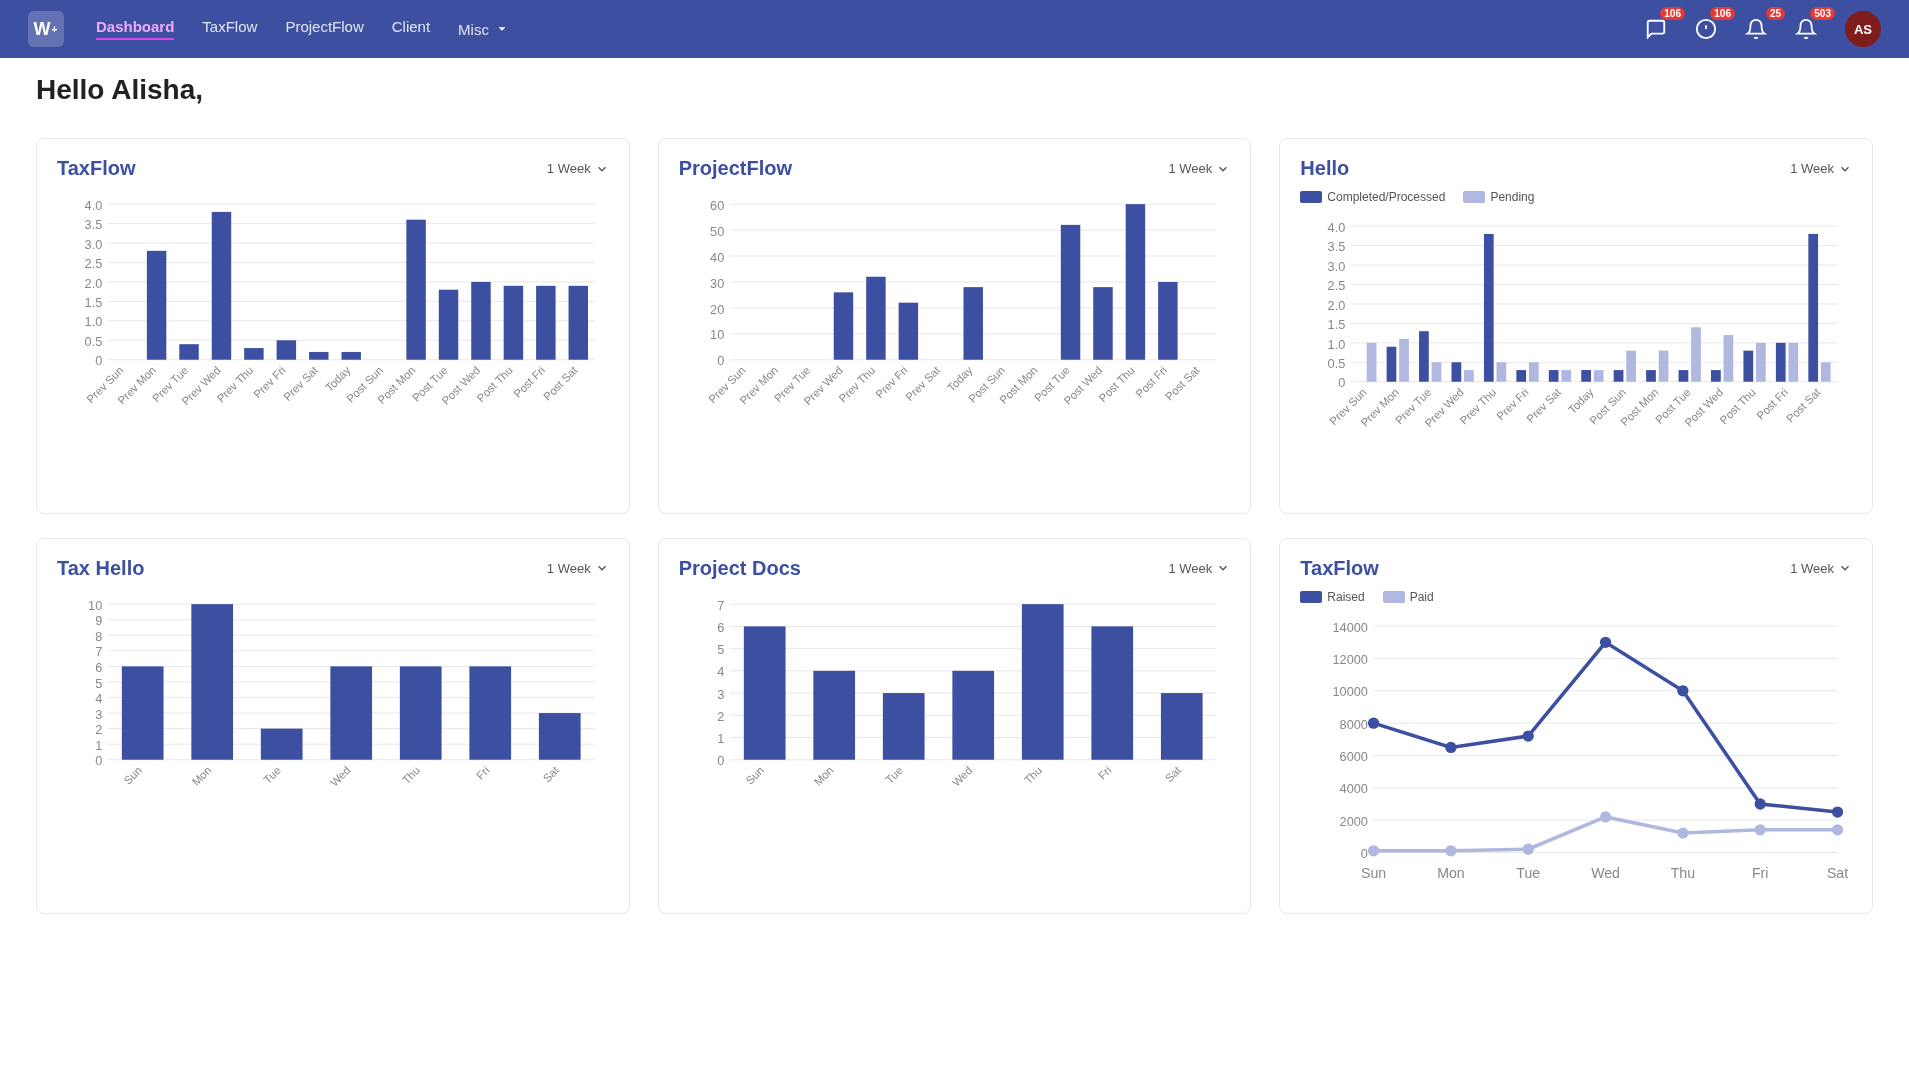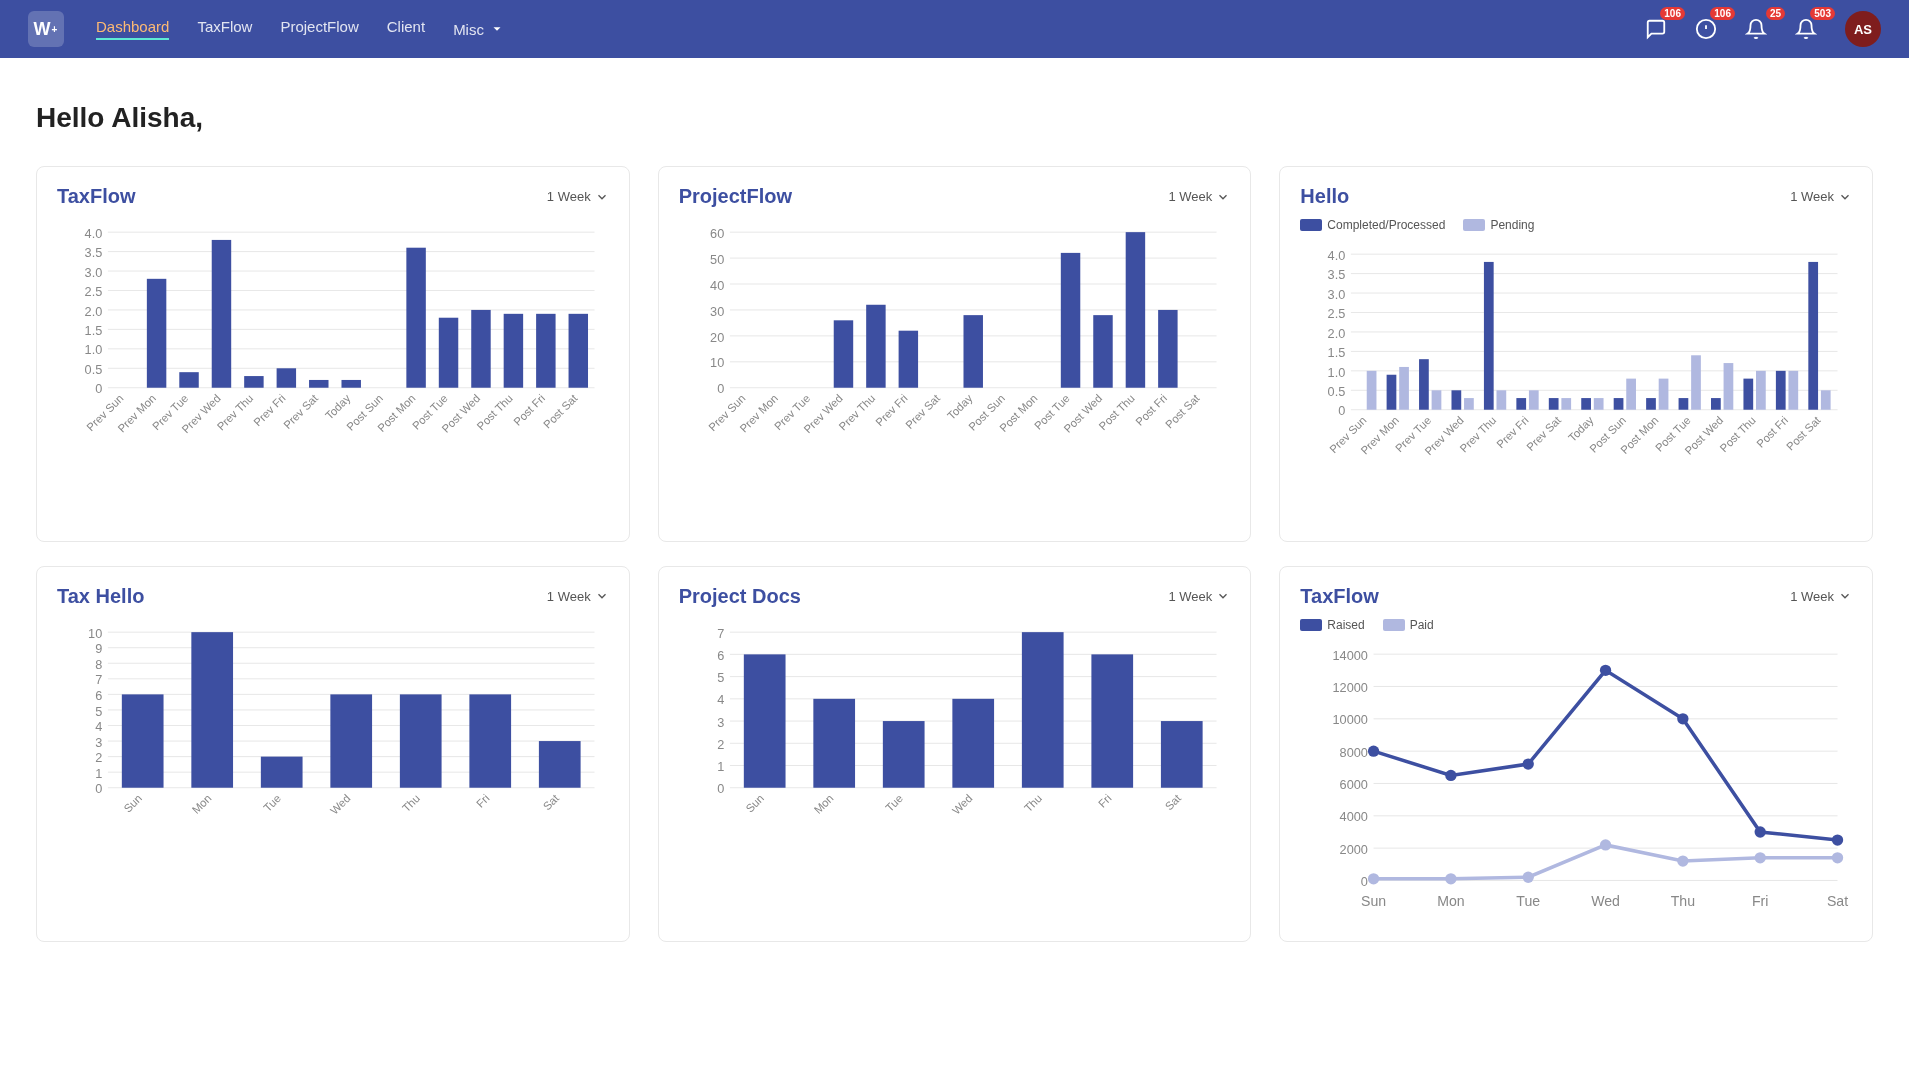--- a/index.html
+++ b/index.html
@@ -22,42 +22,42 @@
       width: 36px; height: 36px; background: rgba(255,255,255,0.2);
       border-radius: 6px; display: flex; align-items: center; justify-content: center;
       font-size: 18px; color: #fff; font-weight: 900;
     }
     .nav-links { display: flex; gap: 28px; flex: 1; }
     .nav-link {
       color: rgba(255,255,255,0.85); font-size: 15px; cursor: pointer;
       padding-bottom: 3px; text-decoration: none;
     }
     .nav-link.active {
-      color: #fdba74; border-bottom: 2px solid #5eead4; font-weight: 400;
+      color: #f0abfc; border-bottom: 2px solid #d946ef; font-weight: 700;
     }
     .nav-misc { display: flex; align-items: center; gap: 4px; color: rgba(255,255,255,0.85); font-size: 15px; cursor: pointer; }
     .nav-icons { display: flex; align-items: center; gap: 14px; margin-left: auto; }
     .nav-icon-btn {
       position: relative; width: 36px; height: 36px;
       display: flex; align-items: center; justify-content: flex-start; cursor: pointer;
     }
     .nav-icon-btn svg { width: 22px; height: 22px; fill: none; stroke: #fff; stroke-width: 2; }
     .badge {
       position: absolute; top: -4px; right: -4px;
       background: #e53935; color: #fff; border-radius: 10px;
       font-size: 10px; font-weight: 700; padding: 1px 4px; min-width: 18px; text-align: center;
     }
     .nav-avatar {
       width: 36px; height: 36px; background: #7f1d1d;
       border-radius: 50%; display: flex; align-items: center; justify-content: center;
       color: #fff; font-weight: 700; font-size: 13px; cursor: pointer;
     }
 
     
-    main { padding: 44px 36px; background: #fff; min-height: calc(100vh - 58px); }
+    main { padding: 16px 36px; background: #fff; min-height: calc(100vh - 58px); }
     .greeting { font-size: 28px; font-weight: 600; color: #222; margin-bottom: 32px; }
 
     
     .dashboard-grid {
       display: grid;
       grid-template-columns: repeat(3, 1fr);
       gap: 24px 28px;
     }
 
     

